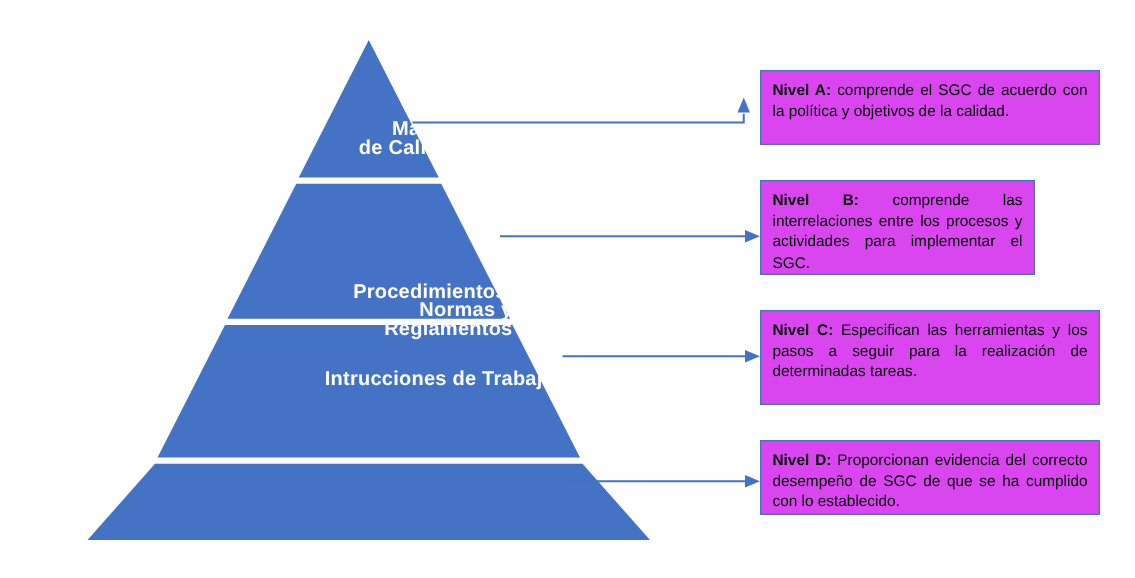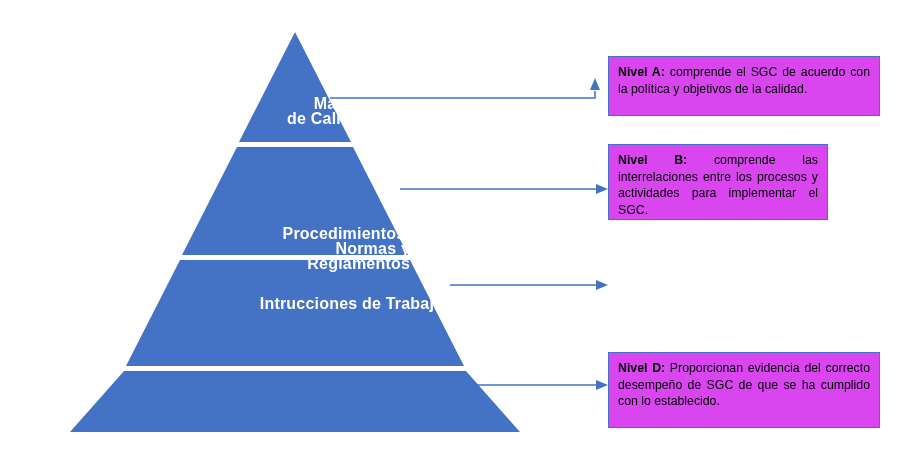--- a/index.html
+++ b/index.html
@@ -62,21 +62,21 @@
     line-height: 16.5px;
     color: #000000;
     text-align: justify;
   }
   .note-box b {
     font-weight: bold;
   }
   #box0 { left: 608px; top: 56px;  width: 272px; height: 60px; }
   #box1 { left: 608px; top: 144px; width: 220px; height: 76px; }
   #box2 { left: 608px; top: 248px; width: 272px; height: 76px; }
-  #box3 { left: 608px; top: 352px; width: 272px; height: 76px; }
+  #box3 { left: 608px; top: 352px; width: 272px; height: 60px; }
 
   
   .arrow-svg {
     position: absolute;
     overflow: visible;
   }
   .arrow-line {
     stroke: #4472c4;
     stroke-width: 1.6;
     fill: none;
@@ -130,17 +130,20 @@
     <line class="arrow-line" x1="0" y1="7" x2="148" y2="7"></line>
     <polygon class="arrow-head" points="158,7 146,2 146,12"></polygon>
   </svg>
 
   <div class="note-box" id="box0">
     <b>Nivel A:</b><span> comprende el SGC de acuerdo con la política y objetivos de la calidad.</span>
   </div>
   <div class="note-box" id="box1">
     <b>Nivel B:</b><span> comprende las interrelaciones entre los procesos y actividades para implementar el SGC.</span>
   </div>
+  <div class="note-box" id="box2">
+    <b>Nivel C:</b><span> Especifican las herramientas y los pasos a seguir para la realización de determinadas tareas.</span>
+  </div>
   <div class="note-box" id="box3">
     <b>Nivel D:</b><span> Proporcionan evidencia del correcto desempeño de SGC de que se ha cumplido con lo establecido.</span>
   </div>
 
 </div>
 
 </body></html>

